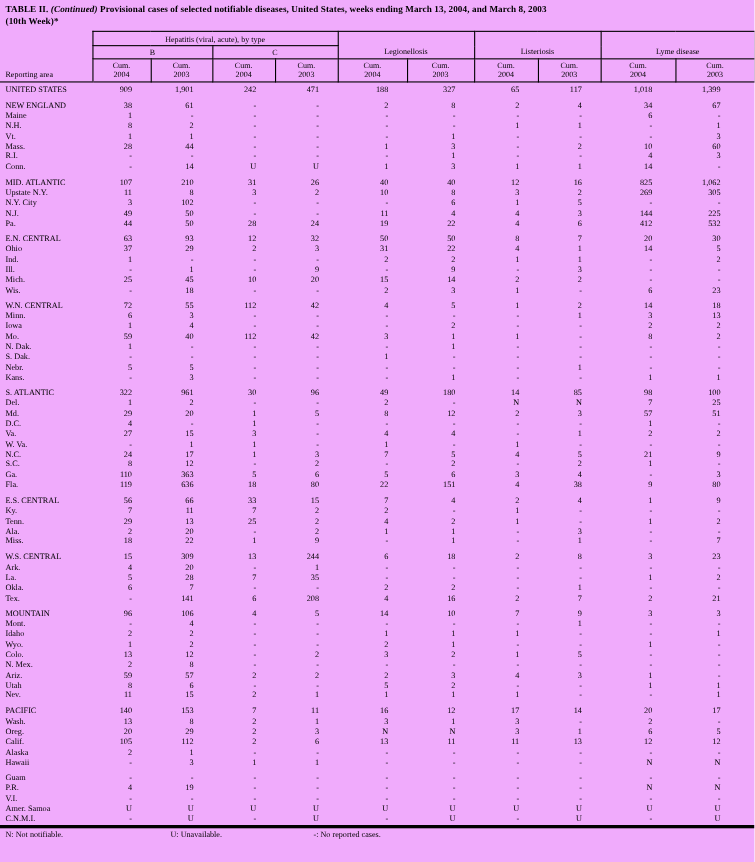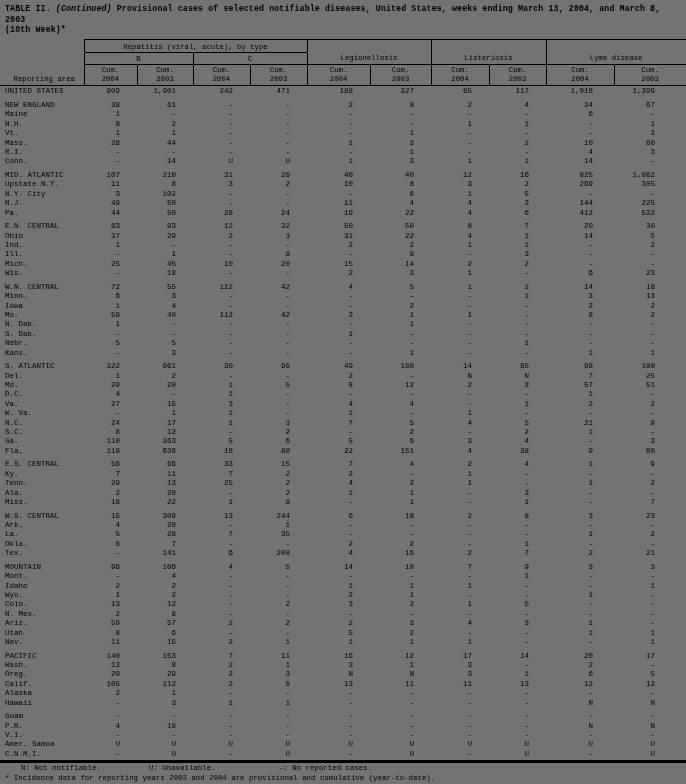--- a/index.html
+++ b/index.html
@@ -1,34 +1,34 @@
 <!DOCTYPE html>
 <html><head>
 <meta charset="utf-8">
 <style>
   html,body{margin:0;padding:0;background:#fff;}
   .page{
-    width:686px;height:784px;background:#737373;color:#000;
-    font-family:Liberation Mono, monospace;
+    width:686px;height:784px;background:#f0abfc;color:#000;
+    font-family:Liberation Serif, serif;
     position:relative;overflow:hidden;box-sizing:border-box;
     padding:4px 0 0 0;
   }
   .title{
     font-size:8.3px;font-weight:bold;line-height:10.5px;
     padding:0 4px 2px 5px;letter-spacing:0.1px;
   }
   .title .it{font-style:italic;}
   table{border-collapse:collapse;table-layout:fixed;width:686px;margin-top:1px;}
   col.c-area{width:84px;}
   col.c1{width:53px;} col.c2{width:56px;} col.c3{width:57px;} col.c4{width:57px;}
   col.c5{width:63px;} col.c6{width:61px;} col.c7{width:58px;} col.c8{width:57px;}
   col.c9{width:68px;} col.c10{width:72px;}
   thead th{font-weight:normal;font-size:7.3px;}
   .area-h{
-    text-align:center;vertical-align:bottom;padding:0 0 2px 5px;
+    text-align:left;vertical-align:bottom;padding:0 0 2px 5px;
     border-bottom:1.8px solid #000;
   }
   .grp{border:1px solid #000;text-align:center;vertical-align:bottom;padding:1px 0;}
   .hr1 .grp{border-top:1.6px solid #000;}
   .side{vertical-align:bottom;padding-bottom:2px;}
   .hr1{height:13px;}
   .hr2{height:12px;}
   .cum{
     border:1px solid #000;border-bottom:1.8px solid #000;
     text-align:center;font-size:7.3px;line-height:8.6px;padding:1.5px 0;
@@ -39,21 +39,21 @@
   }
   td.area{text-align:left;padding-left:5px;}
   td.val{text-align:right;padding-right:17px;}
   td.val.v8{padding-right:21px;}
   td.val.v9{padding-right:31px;}
   tr.gap td{height:4.6px;line-height:4.6px;}
   tr.first td{padding-top:1.5px;}
   .botrule{width:686px;height:3px;background:#000;margin-top:1px;}
   .fn1{font-size:7.4px;line-height:9.5px;padding:1px 0 0 5px;}
   .fn1 span{display:inline-block;}
-  .fn1 .f-n{width:128px;margin-left:16px;}
+  .fn1 .f-n{width:150px;}
   .fn1 .f-u{width:130px;}
   .fn2{font-size:7.4px;line-height:9.5px;padding:0 0 0 5px;}
 </style>
 </head>
 <body>
 
 <div class="page">
 
   <div class="title"><span>TABLE II.</span> <span class="it">(Continued)</span> <span>Provisional cases of selected notifiable diseases, United States, weeks ending March 13, 2004, and March 8, 2003</span>
     <div>(10th Week)*</div>
@@ -1031,15 +1031,14 @@
           <td class="val v9">U</td>
         </tr>
       </tbody>
   </table>
 
   <div class="botrule"></div>
 
   <div class="fn1">
     <span class="f-n">N: Not notifiable.</span><span class="f-u">U: Unavailable.</span><span>-: No reported cases.</span>
   </div>
-  <div class="fn2">* Incidence data for reporting years 2003 and 2004 are provisional and cumulative (year-to-date).</div>
 
 </div>
 
 </body></html>

